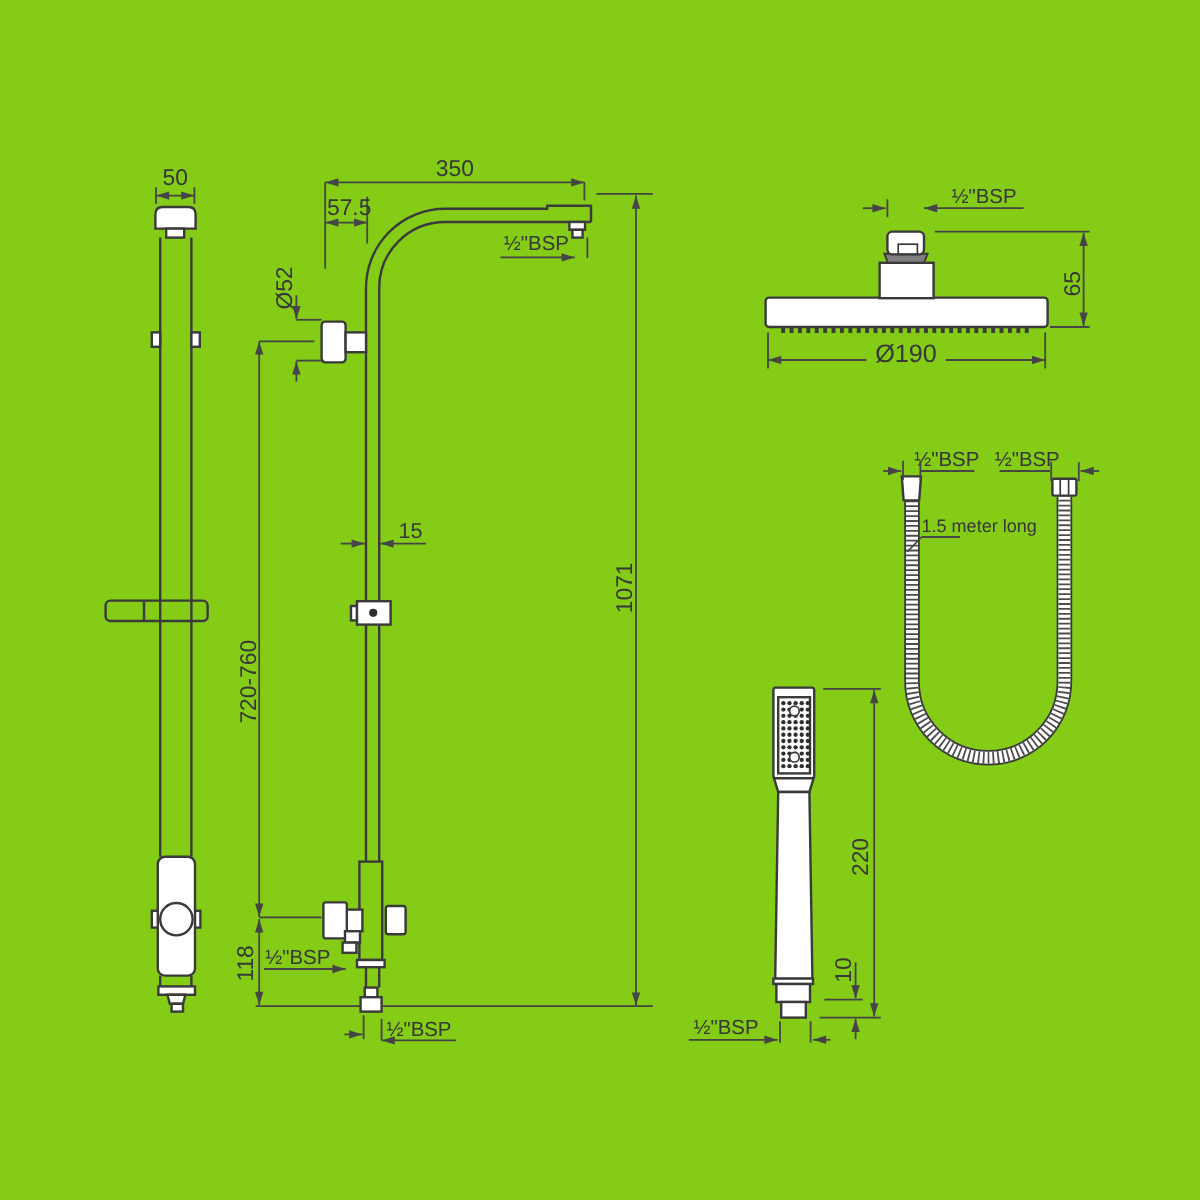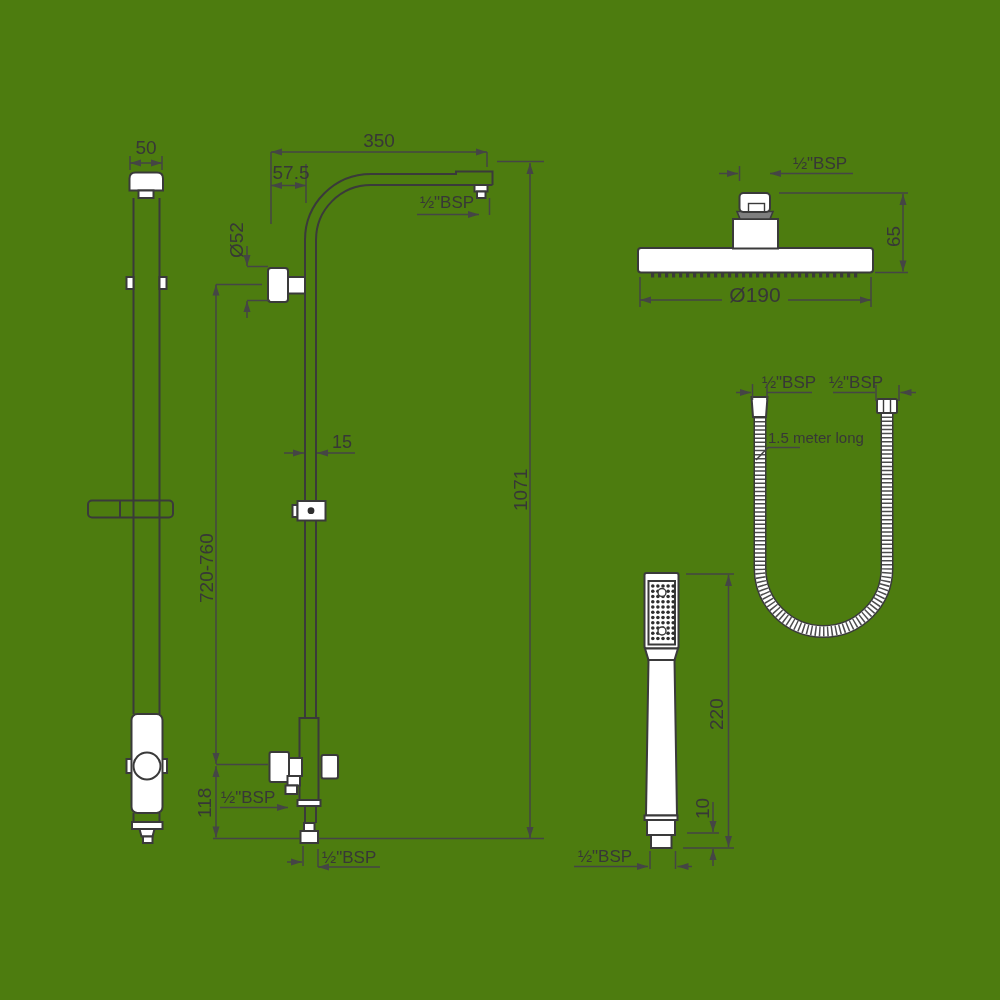--- a/index.html
+++ b/index.html
@@ -1,16 +1,16 @@
 <!DOCTYPE html>
 <html><head>
 <meta charset="utf-8">
 <style>
   html,body{margin:0;padding:0;background:#ffffff;}
-  .stage{width:1000px;height:1000px;background:#4d7c0f;position:relative;overflow:hidden;}
+  .stage{width:1000px;height:1000px;background:#84cc16;position:relative;overflow:hidden;}
   svg{display:block;}
   .ol{fill:none;stroke:#3a3a3a;stroke-width:2;stroke-linejoin:miter;stroke-linecap:butt;}
   .olf{fill:#ffffff;stroke:#3a3a3a;stroke-width:2;stroke-linejoin:miter;}
   .thin{fill:none;stroke:#3a3a3a;stroke-width:1.4;}
   .dim{fill:none;stroke:#454545;stroke-width:1.5;}
   text{font-family:"Liberation Sans","DejaVu Sans",sans-serif;fill:#373737;}
   .t19{font-size:19px;}
   .t18{font-size:18px;}
   .t17{font-size:17px;}
   .t21{font-size:21px;}

